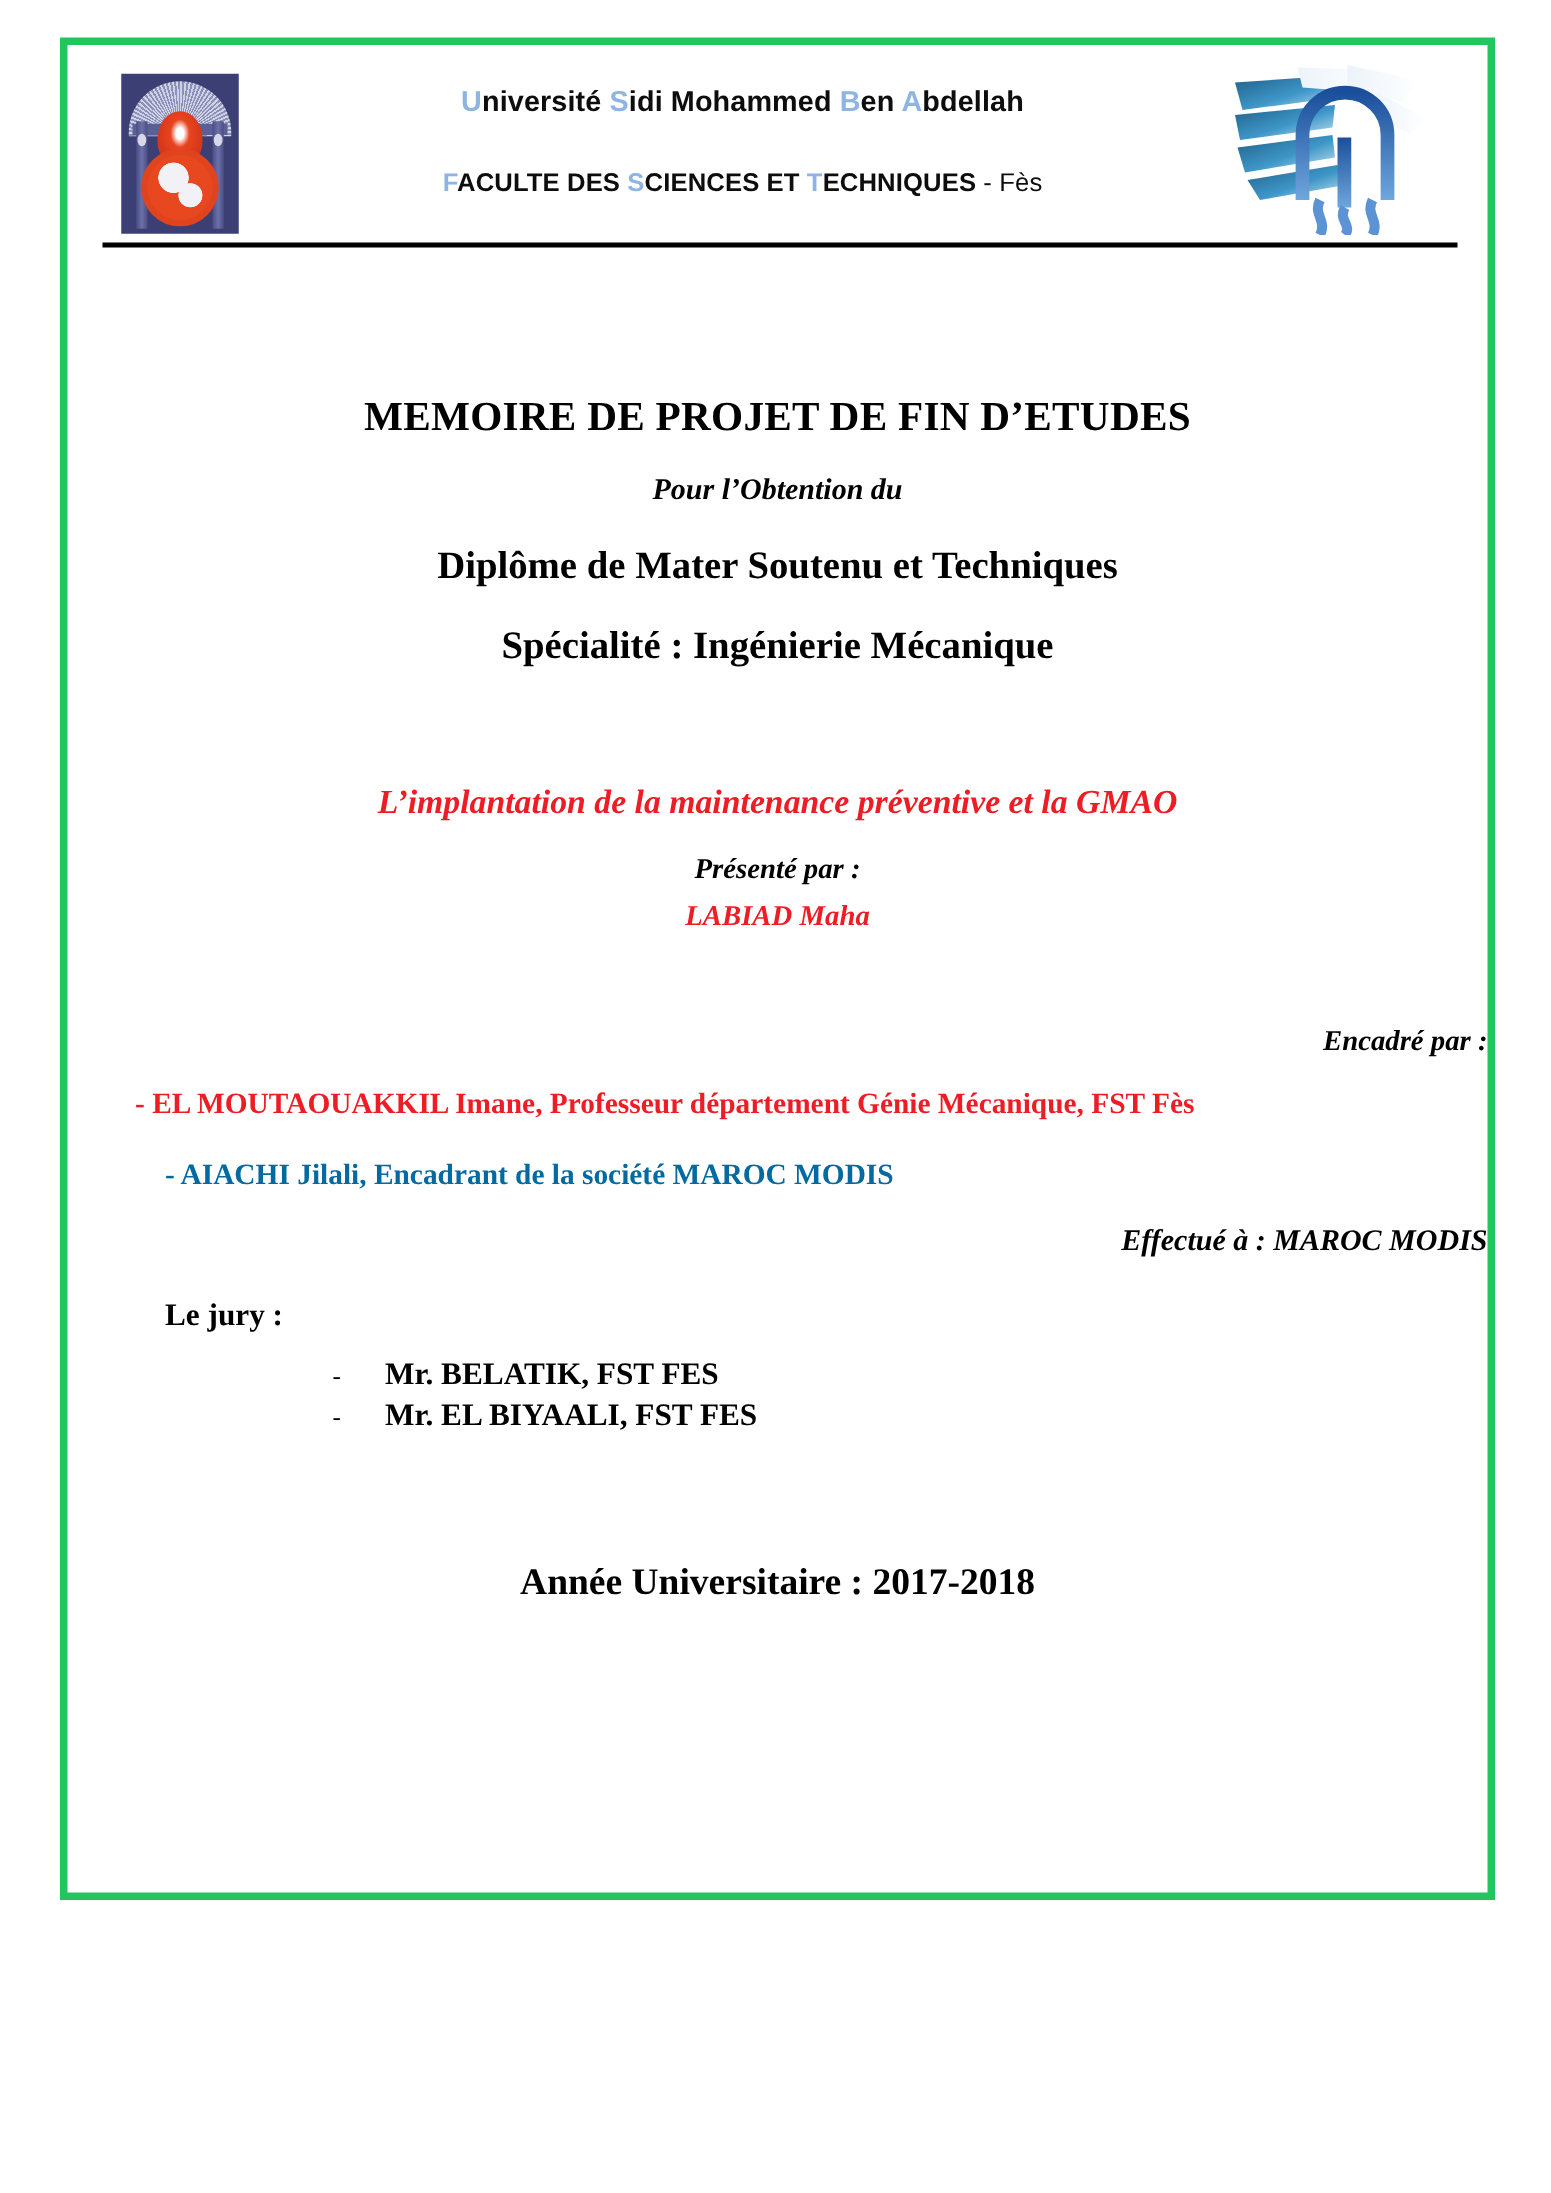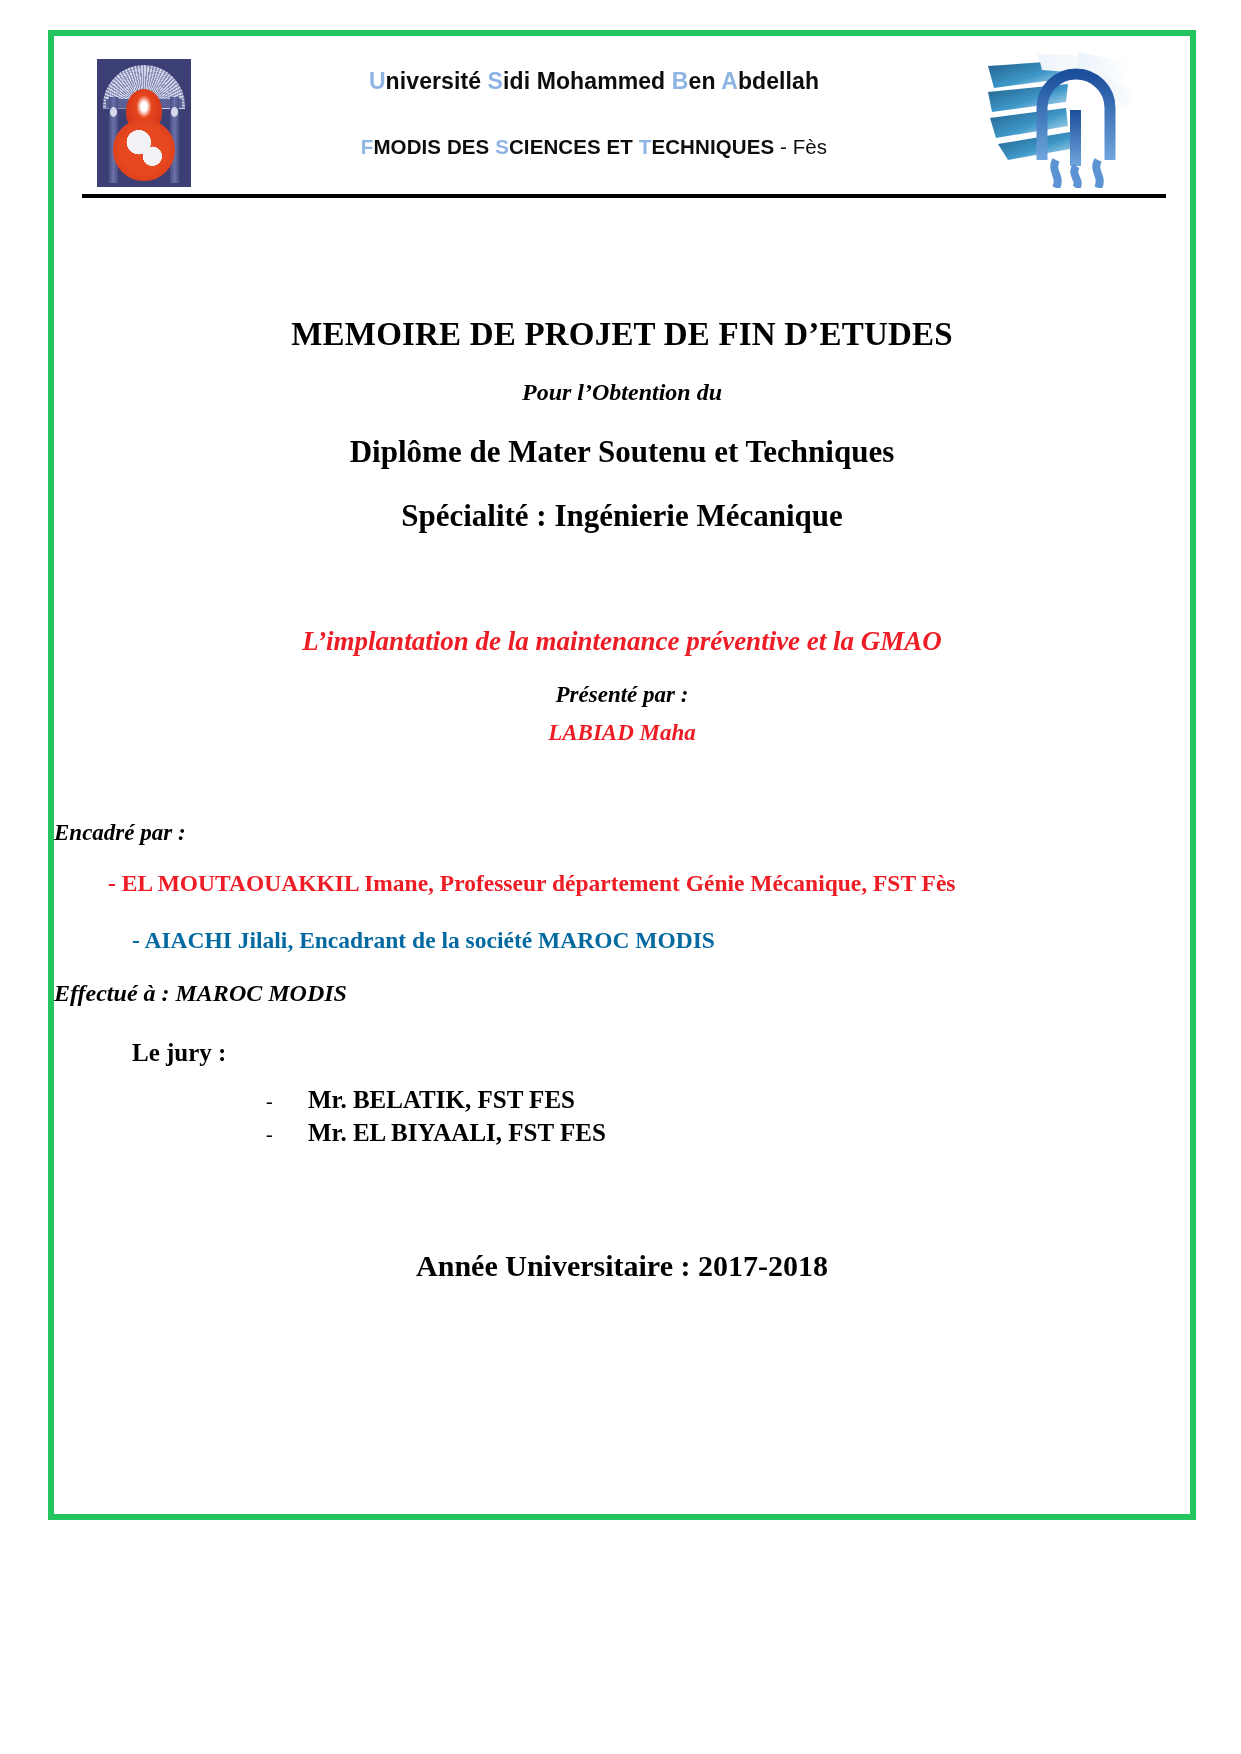--- a/index.html
+++ b/index.html
@@ -201,21 +201,21 @@
   }
   .t-author {
     text-align: center;
     font-size: 23px;
     font-weight: bold;
     font-style: italic;
     color: #ee1c25;
     margin-top: 12px;
   }
   .t-encadre {
-    text-align: left;
+    text-align: right;
     font-size: 23px;
     font-weight: bold;
     font-style: italic;
     margin-top: 74px;
   }
   .t-sup {
     color: #ee1c25;
     font-size: 23.5px;
     font-weight: bold;
     margin-left: 54px;
@@ -225,21 +225,21 @@
   }
   .t-sup2 {
     color: #0369a1;
     font-size: 23.5px;
     font-weight: bold;
     margin-left: 78px;
     margin-right: 90px;
     margin-top: 28px;
   }
   .t-effectue {
-    text-align: left;
+    text-align: right;
     font-size: 24px;
     font-weight: bold;
     font-style: italic;
     margin-top: 26px;
   }
   .t-soutenu {
     text-align: center;
     font-size: 24px;
     font-weight: bold;
     font-style: italic;
@@ -287,21 +287,21 @@
       <div class="pillar l"></div>
       <div class="pillar r"></div>
       <div class="pillar-dot l"></div>
       <div class="pillar-dot r"></div>
       <div class="flame"></div>
       <div class="globe"></div>
     </div>
 
     <div class="header-text">
       <div class="header-line l1"><span class="init">U</span><span>niversité </span><span class="init">S</span><span>idi Mohammed </span><span class="init">B</span><span>en </span><span class="init">A</span><span>bdellah</span></div>
-      <div class="header-line l2"><span class="init">F</span><span>MODIS DES </span><span class="init">S</span><span>CIENCES ET </span><span class="init">T</span><span>ECHNIQUES</span><span class="thin"> - Fès</span></div>
+      <div class="header-line l2"><span class="init">F</span><span>ACULTE DES </span><span class="init">S</span><span>CIENCES ET </span><span class="init">T</span><span>ECHNIQUES</span><span class="thin"> - Fès</span></div>
     </div>
 
     <div class="logo-right">
       <svg width="160" height="140" viewBox="0 0 160 140">
         <defs>
           <linearGradient id="gblue" x1="0" y1="0" x2="1" y2="1">
             <stop offset="0%" stop-color="#0d4f7d"></stop>
             <stop offset="55%" stop-color="#2e8fc4"></stop>
             <stop offset="100%" stop-color="#cfe6f4"></stop>
           </linearGradient>

